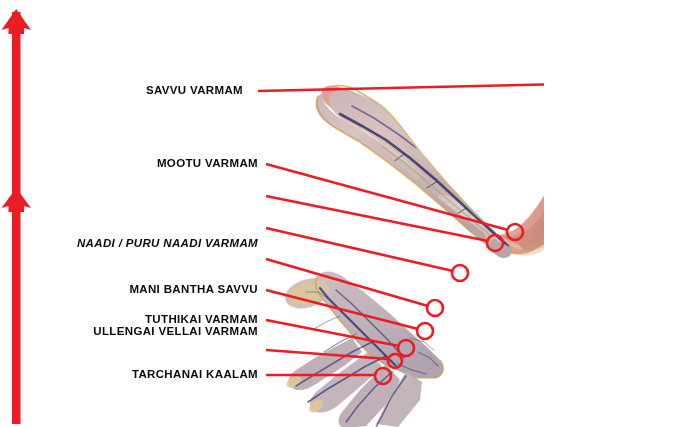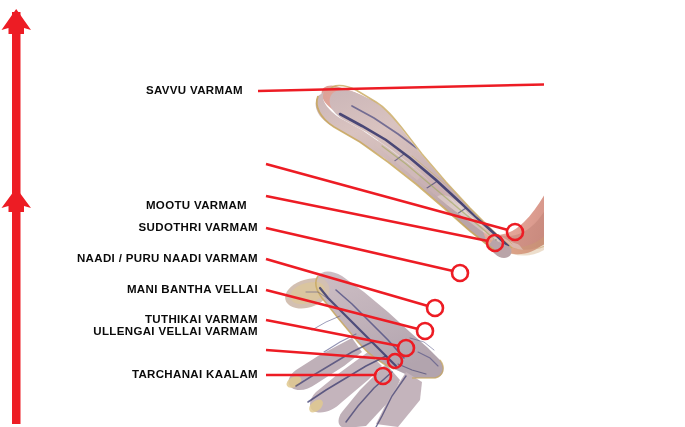--- a/index.html
+++ b/index.html
@@ -355,21 +355,20 @@
         <circle cx="406" cy="348" r="8" fill="none" stroke="#ED1C24" stroke-width="2.6"></circle>
         <line x1="266" y1="350" x2="388" y2="359" stroke="#ED1C24" stroke-width="2.6"></line>
         <circle cx="395" cy="361" r="7" fill="none" stroke="#ED1C24" stroke-width="2.6"></circle>
         <line x1="266" y1="375" x2="376" y2="375" stroke="#ED1C24" stroke-width="2.6"></line>
         <circle cx="383" cy="376" r="8" fill="none" stroke="#ED1C24" stroke-width="2.6"></circle>
       </g>
   </svg>
 
   <div id="label-layer">
       <div class="label-text" style="right: 442px; top: 91px;">SAVVU VARMAM</div>
-      <div class="label-text" style="right: 438px; top: 164px; margin-top: 42px;">MOOTU VARMAM</div>
-      <div class="label-text" style="right: 427px; top: 228px;">SUDOTHRI VARMAM</div>
-      <div class="label-text" style="right: 427px; top: 259px;">NAADI / PURU NAADI VARMAM</div>
-      <div class="label-text" style="right: 427px; top: 290px;">MANI BANTHA VELLAI</div>
+      <div class="label-text" style="right: 427px; top: 164px;">MOOTU VARMAM</div>
+      <div class="label-text" style="right: 427px; top: 244px; font-style: italic;">NAADI / PURU NAADI VARMAM</div>
+      <div class="label-text" style="right: 427px; top: 290px;">MANI BANTHA SAVVU</div>
       <div class="label-text" style="right: 427px; top: 320px;">TUTHIKAI VARMAM</div>
       <div class="label-text" style="right: 427px; top: 332px; text-align: right;">ULLENGAI VELLAI VARMAM</div>
       <div class="label-text" style="right: 427px; top: 375px; margin-left: 39px;">TARCHANAI KAALAM</div>
     </div>
 </div>
 
 </body></html>

